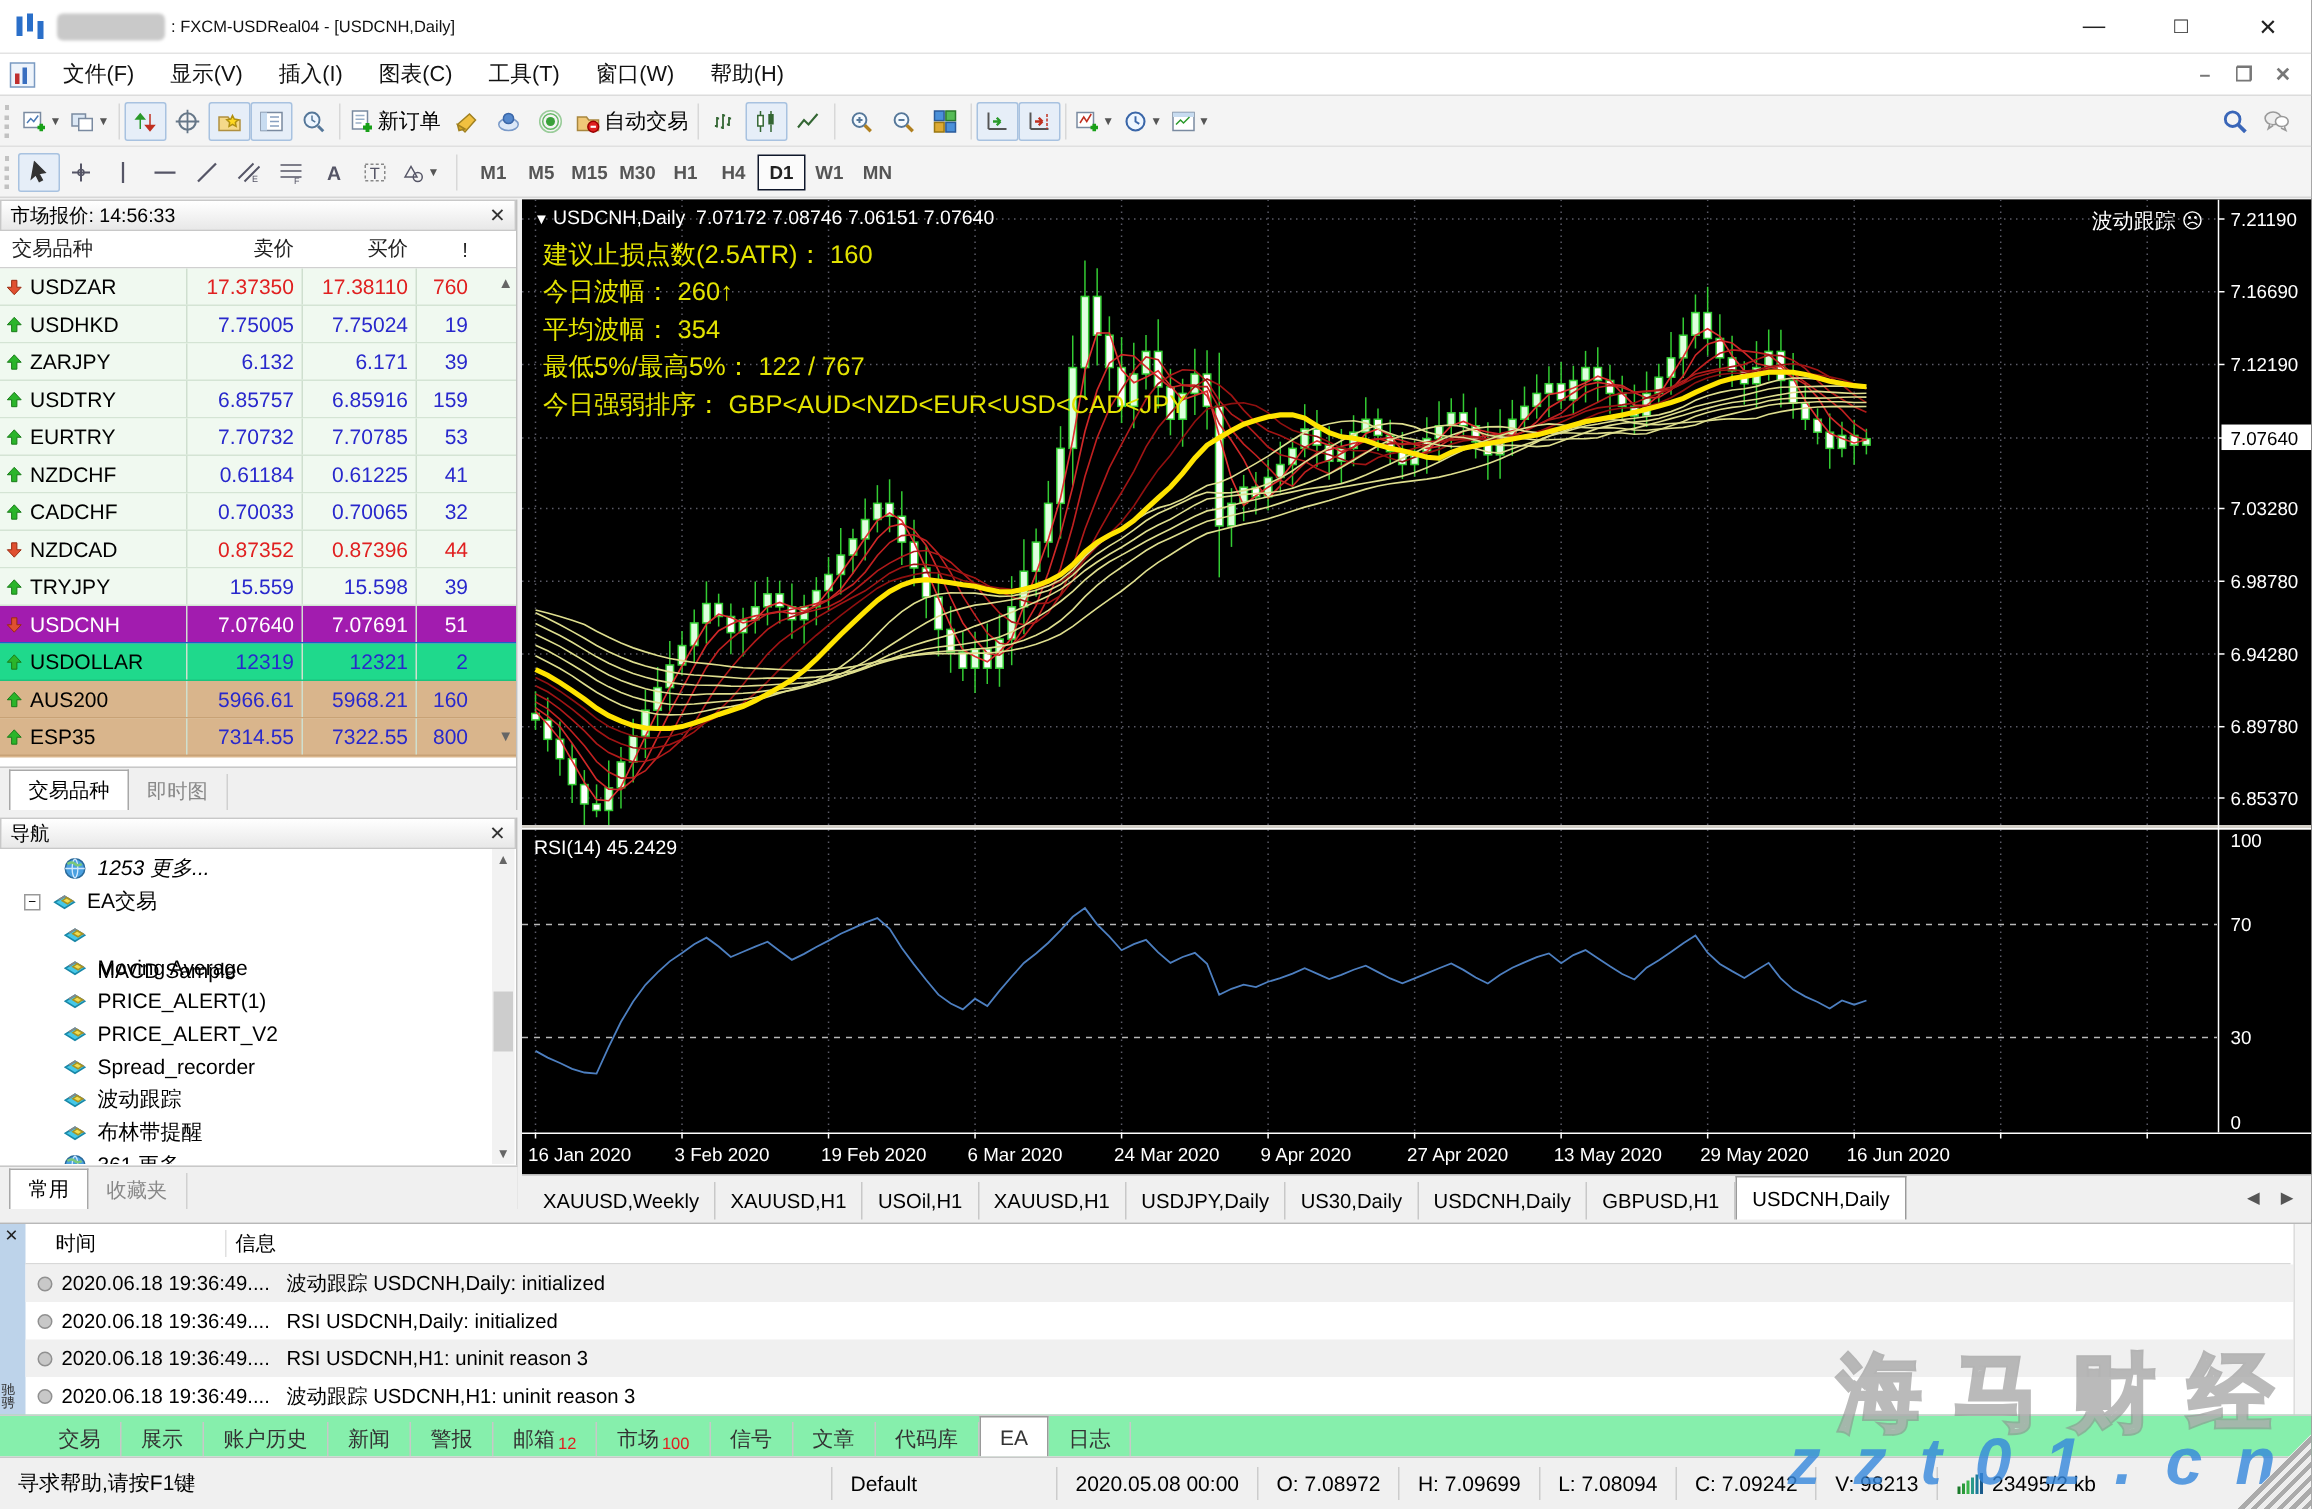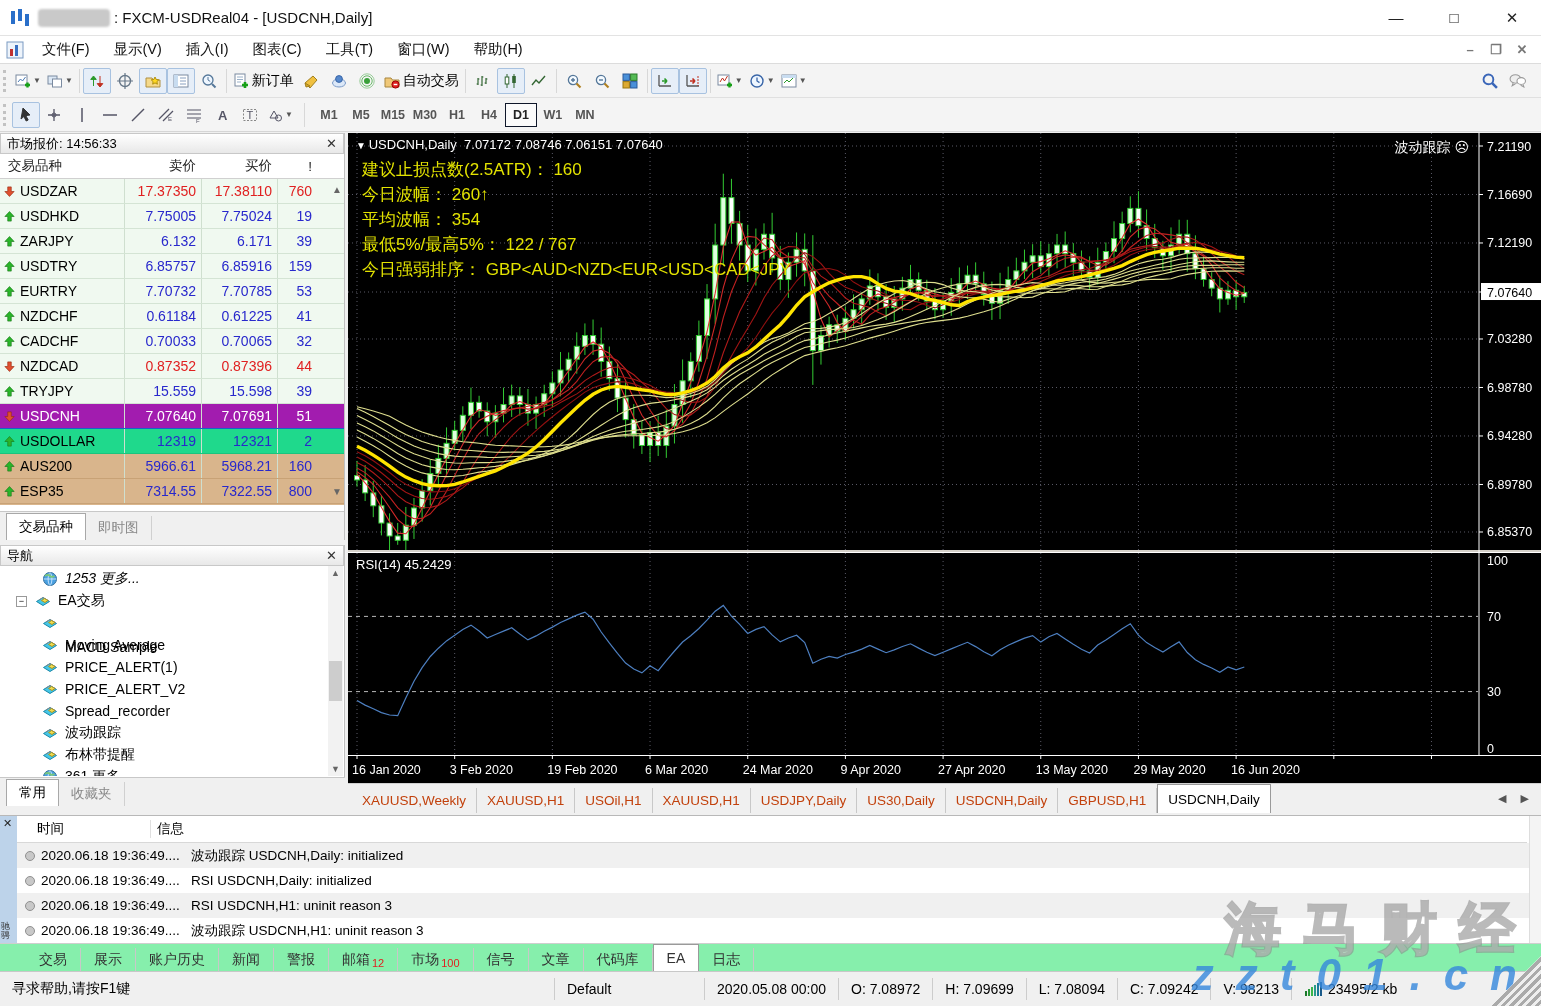--- a/index.html
+++ b/index.html
@@ -2,21 +2,21 @@
 <html><head>
 <meta charset="utf-8">
 <style>
 *{margin:0;padding:0;box-sizing:border-box}
 body{font-family:"Liberation Sans",sans-serif;}
 #app{position:relative;width:1541px;height:1006px;background:#f0f0f0;overflow:hidden;font-size:14px;color:#000}
 
 #titlebar{position:absolute;left:0;top:0;width:1541px;height:36px;background:#fff;display:flex;align-items:center;border-bottom:1px solid #e3e3e3}
 #titlebar .logo{width:20px;height:20px;margin:0 8px 0 10px}
 #titlebar .censor{width:72px;height:18px;background:#c9c9c9;border-radius:4px;filter:blur(1px);margin-right:4px}
-#titlebar .title{font-size:15px;color:#111}
+#titlebar .title{font-size:11px;color:#111}
 #win-controls{margin-left:auto;display:flex;height:100%}
 #win-controls .wc{width:58px;height:100%;display:flex;align-items:center;justify-content:center;font-size:15px;color:#222}
 
 #menubar{position:absolute;left:0;top:36px;width:1541px;height:28px;background:#fff;display:flex;align-items:center;border-bottom:1px solid #dcdcdc}
 #menubar .doc-icon{width:18px;height:18px;margin:0 6px 0 6px}
 .menu-item{padding:4px 12px;font-size:14.5px;color:#111}
 #child-controls{margin-left:auto;display:flex;margin-right:6px}
 #child-controls span{width:26px;text-align:center;color:#777;font-size:13px;font-weight:bold}
 
 #toolbar1{position:absolute;left:0;top:64px;width:1541px;height:34px;background:#f4f4f4;display:flex;align-items:center;border-bottom:1px solid #e0e0e0}
@@ -62,21 +62,21 @@
 #chart-area{position:absolute;left:348px;top:133px;width:1193px;height:650px;background:#000}
 #chart-svg{position:absolute;left:0;top:0}
 .grid{stroke:#5a5a66;stroke-width:1;stroke-dasharray:1,3}
 .scale-txt{font-family:"Liberation Sans",sans-serif;font-size:12.5px;fill:#fff}
 .date-txt{font-family:"Liberation Sans",sans-serif;font-size:12.5px;fill:#fff}
 #ohlc-line{position:absolute;left:8px;top:4px;color:#fff;font-size:13px}
 #annos{position:absolute;left:14px;top:24px;color:#e3e300;font-size:17px;line-height:25px;white-space:pre}
 #vol-badge{position:absolute;right:72px;top:6px;color:#fff;font-size:14px}
 #rsi-label{position:absolute;left:8px;top:424px;color:#fff;font-size:13px}
 #chart-tabs{position:absolute;left:348px;top:783px;width:1193px;height:30px;background:#f0f0f0;border-top:1px solid #d0d0d0;display:flex;align-items:flex-end;padding-left:4px}
-.ch-tab{height:25px;padding:0 10px;font-size:13.5px;color:#c2410c;display:flex;align-items:center;border-right:1px solid #c8c8c8}
+.ch-tab{height:25px;padding:0 10px;font-size:13.5px;color:#000000;display:flex;align-items:center;border-right:1px solid #c8c8c8}
 .ch-tab.active{background:#fff;border:1px solid #9a9a9a;border-bottom:none;height:29px;color:#000}
 #cht-arrows{margin-left:auto;margin-right:12px;color:#555;font-size:11px;display:flex;gap:14px;align-self:center}
 
 #terminal{position:absolute;left:0;top:815px;width:1541px;height:128px;background:#fff;border-top:1px solid #b8b8b8}
 #term-strip{position:absolute;left:0;top:0;width:17px;height:128px;background:#bdd3ea}
 #term-strip .x{position:absolute;top:1px;left:3px;font-size:11px;color:#222}
 #term-strip .glyphs{position:absolute;bottom:4px;left:1px;font-size:9px;color:#333;line-height:9px}
 #term-head{position:absolute;left:17px;top:0;width:1510px;height:27px;border-bottom:1px solid #d8d8d8;display:flex;align-items:center}
 #term-head .h-time{width:133px;padding-left:20px;font-size:13.5px}
 #term-head .h-msg{padding-left:6px;font-size:13.5px;border-left:1px solid #e0e0e0}

